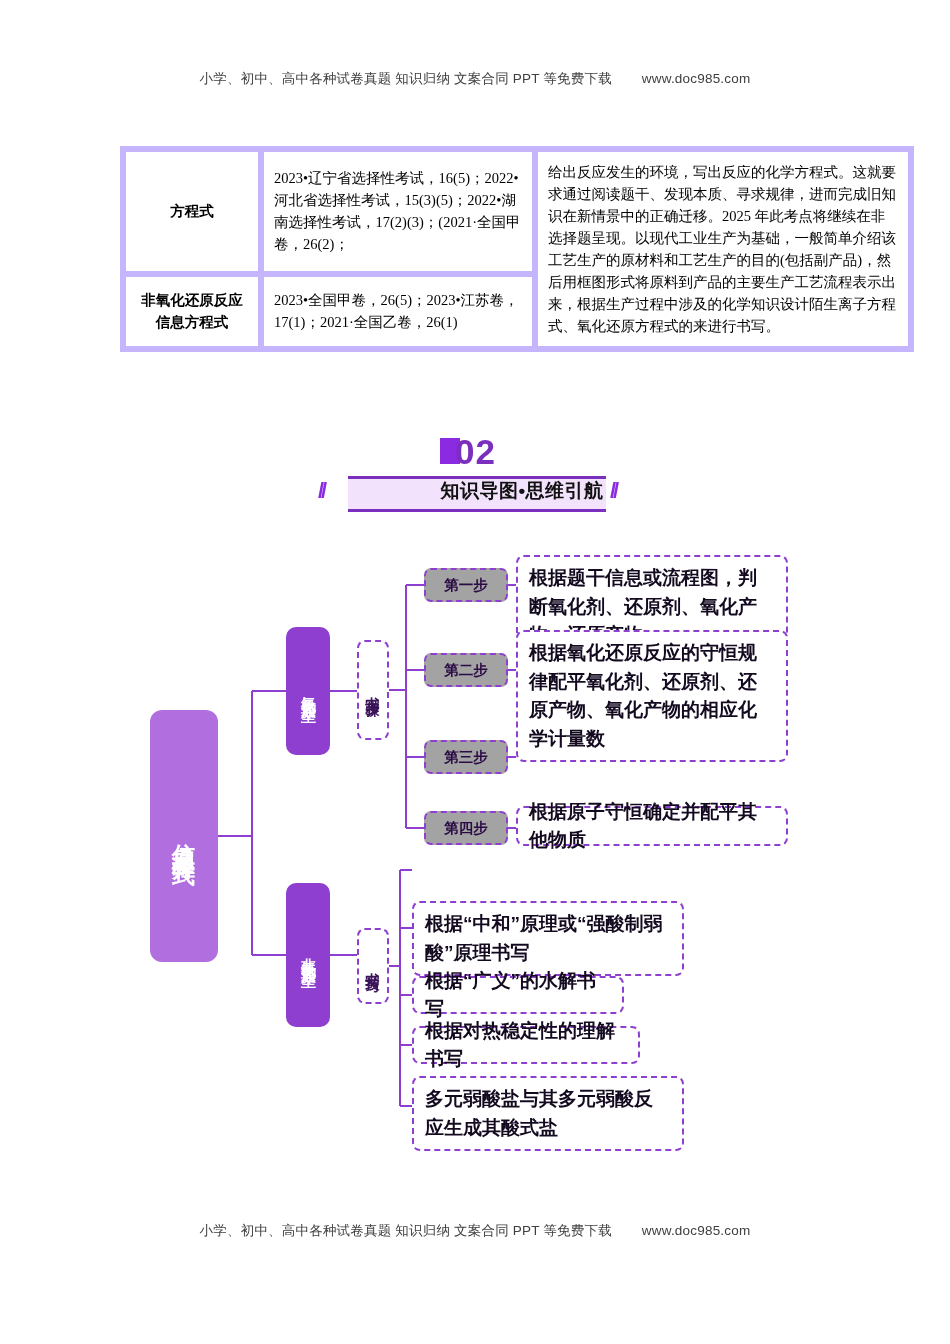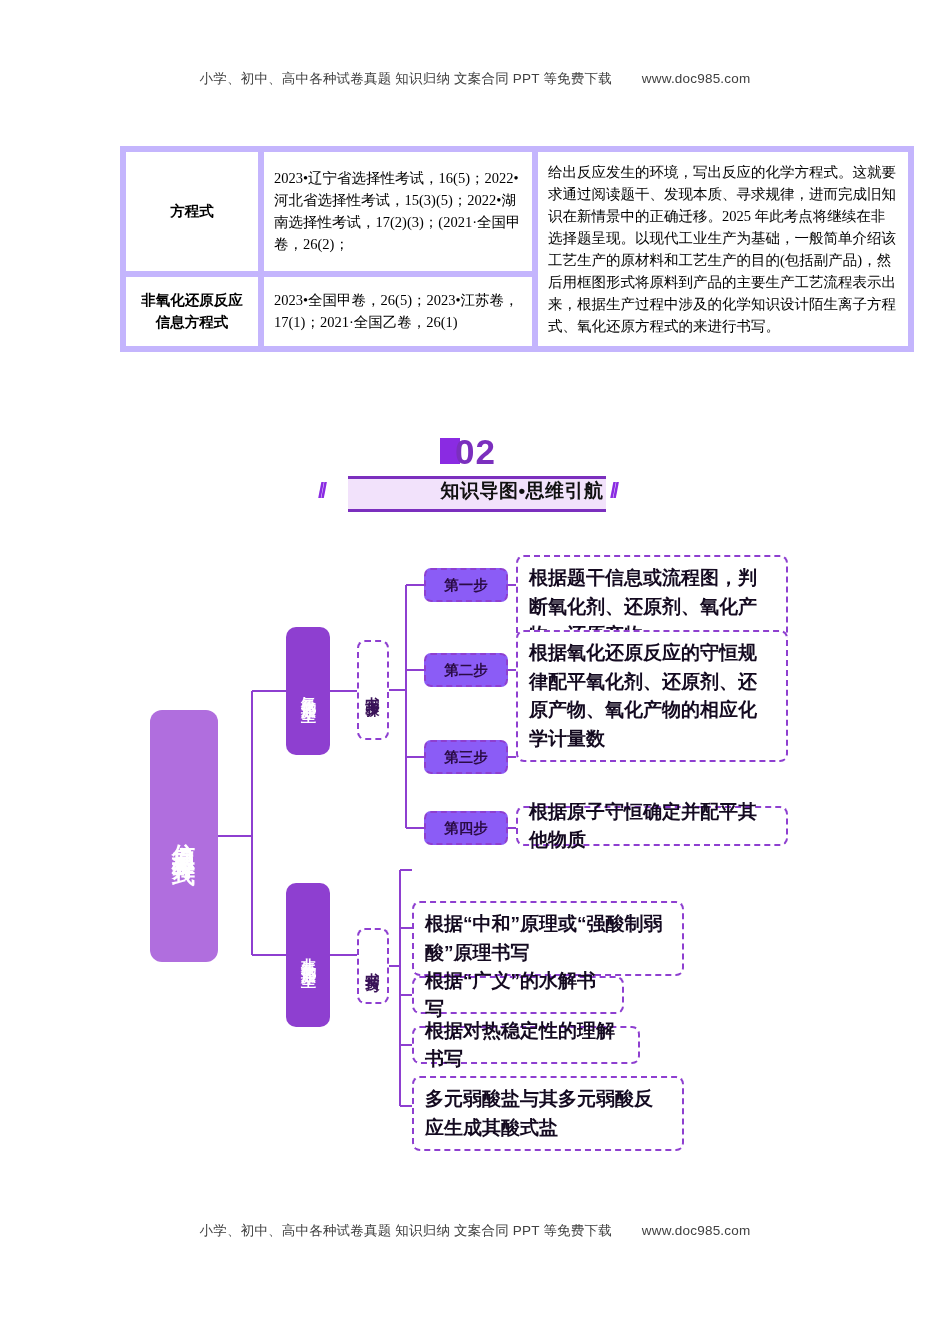--- a/index.html
+++ b/index.html
@@ -182,21 +182,21 @@
     background: #fff;
   }
   .br2 span { writing-mode: vertical-rl; text-orientation: upright; letter-spacing: 2px; }
   .s-write { left: 357px; top: 112px; width: 32px; height: 100px; }
   .s-skill { left: 357px; top: 400px; width: 32px; height: 76px; }
 
   
   .step {
     border: 2px dashed #8e3fd0;
     border-radius: 7px;
-    background: #8b5cf6;
+    background: #a3a3a3;
     color: #2a0b45;
     font-size: 14.5px;
     text-align: center;
     display: flex;
     align-items: center;
     justify-content: center;
     height: 34px;
     width: 84px;
     left: 424px;
   }

